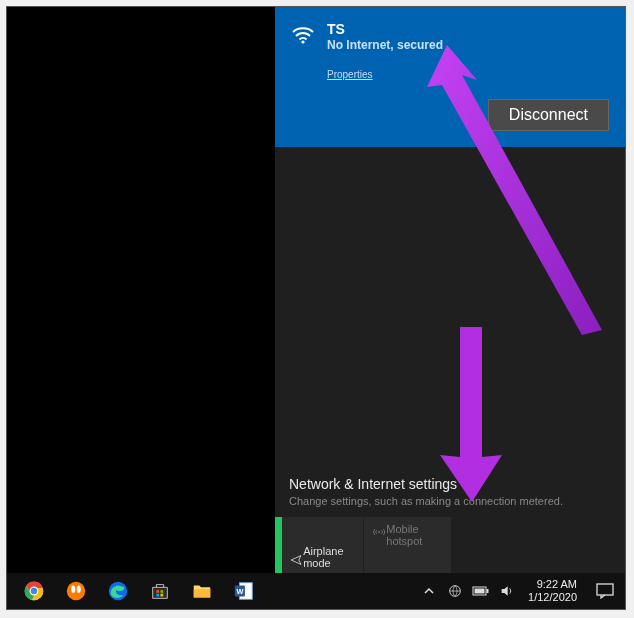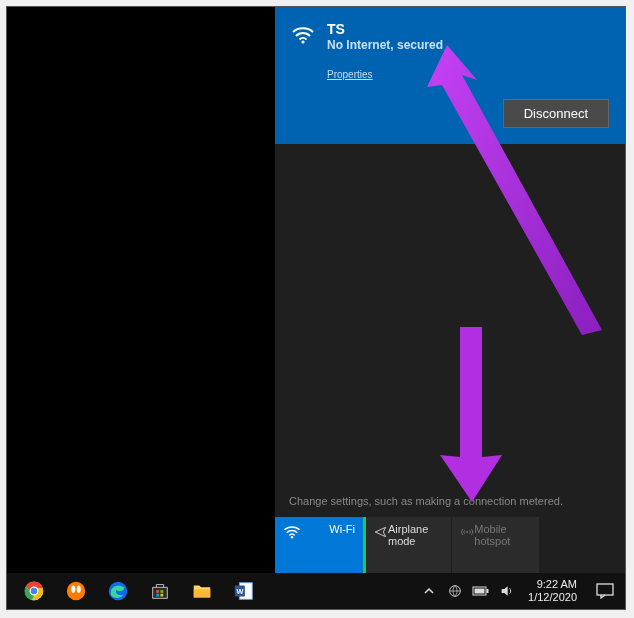--- a/index.html
+++ b/index.html
@@ -8,28 +8,28 @@
   .desktop { position: absolute; left: 0; top: 0; right: 0; bottom: 36px; background: #000; }
   .flyout { position: absolute; right: 0; top: 0; width: 350px; bottom: 0; background: #1f1f1f; color: #ccc; font-size: 13px; }
   .network-item { background: #0063b1; color: #fff; padding: 14px 16px 16px 16px; }
   .network-head { display: flex; gap: 12px; font-weight: bold; }
   .wifi-ico { width: 24px; height: 24px; flex-shrink: 0; margin-top: 2px; }
   .net-name { font-size: 14px; }
   .net-status { color: #c9e0f2; font-size: 12px; margin-top: 1px; }
   .props { margin-left: 36px; margin-top: 14px; }
   .props a { color: #c7ddf0; text-decoration: underline; font-size: 10px; cursor: pointer; }
   .disc-row { text-align: right; margin-top: 18px; }
-  .disc-btn { background: #4a4a4a; color: #fff; border: 1px solid #666; padding: 6px 20px; font-size: 13px; cursor: pointer; }
+  .disc-btn { background: #4a4a4a; color: #fff; border: 1px solid #666; padding: 6px 20px; font-size: 16px; cursor: pointer; }
   .settings { position: absolute; left: 0; right: 0; bottom: 56px; padding: 8px 14px 10px 14px; }
   .settings-h { color: #eaeaea; font-size: 14px; }
   .settings-s { color: #888; font-size: 11px; margin-top: 3px; }
   .tiles { position: absolute; left: 0; right: 0; bottom: 0; height: 56px; display: flex; }
   .tile { width: 88px; height: 56px; padding: 6px 8px 4px 8px; display: flex; flex-direction: row; justify-content: space-between; font-size: 11px; color: #ddd; cursor: pointer; }
   .tile.active { background: #0078d7; color: #fff; }
-  .tile.plain { background: #2b2b2b; border-left: 3px solid #22c55e; }
+  .tile.plain { background: #2b2b2b; border-left: 7px solid #22c55e; align-items: flex-end; }
   .tile.dim { background: #2b2b2b; color: #777; border-left: 1px solid #1f1f1f; }
   .tile .ico { width: 18px; height: 18px; }
   .arrow { position: absolute; pointer-events: none; }
   .arrow svg { display: block; }
   .taskbar { position: absolute; left: 0; right: 0; bottom: 0; height: 36px; background: #111; display: flex; align-items: center; }
   .tb-left { display: flex; align-items: center; gap: 0; padding-left: 6px; }
   .tb-btn { width: 42px; height: 36px; display: flex; align-items: center; justify-content: center; cursor: pointer; }
   .tb-right { margin-left: auto; display: flex; align-items: center; height: 28px; color: #ddd; }
   .tray-ico { width: 26px; display: flex; align-items: center; justify-content: center; height: 36px; cursor: pointer; }
   .clock { padding: 0 8px; text-align: right; font-size: 11px; line-height: 13px; color: #eee; }
@@ -58,33 +58,25 @@
         </div>
         <div class="props">
           <a>Properties</a>
         </div>
         <div class="disc-row">
           <button class="disc-btn">Disconnect</button>
         </div>
       </div>
 
       <div class="settings">
+        <div class="settings-h">Network &amp; Internet settings</div>
         <div class="settings-s">Change settings, such as making a connection metered.</div>
       </div>
 
       <div class="tiles">
-        <div class="tile active">
-          <svg class="ico" viewBox="0 0 24 24">
-            <path d="M2 9 C7 4 17 4 22 9" stroke="#fff" stroke-width="2" fill="none"></path>
-            <path d="M5 13 C9 9 15 9 19 13" stroke="#fff" stroke-width="2" fill="none"></path>
-            <path d="M8.5 16.5 C10.5 14.5 13.5 14.5 15.5 16.5" stroke="#fff" stroke-width="2" fill="none"></path>
-            <circle cx="12" cy="19" r="1.6" fill="#fff"></circle>
-          </svg>
-          <span>Wi-Fi</span>
-        </div>
         <div class="tile plain">
           <svg class="ico" viewBox="0 0 24 24">
             <path d="M2 12 L20 4 L16 12 L20 20 Z" fill="none" stroke="#ddd" stroke-width="1.5"></path>
           </svg>
           <span>Airplane mode</span>
         </div>
         <div class="tile dim">
           <svg class="ico" viewBox="0 0 24 24">
             <path d="M5 7 C2 10 2 14 5 17" stroke="#777" stroke-width="1.5" fill="none"></path>
             <path d="M8 9 C6 11 6 13 8 15" stroke="#777" stroke-width="1.5" fill="none"></path>

